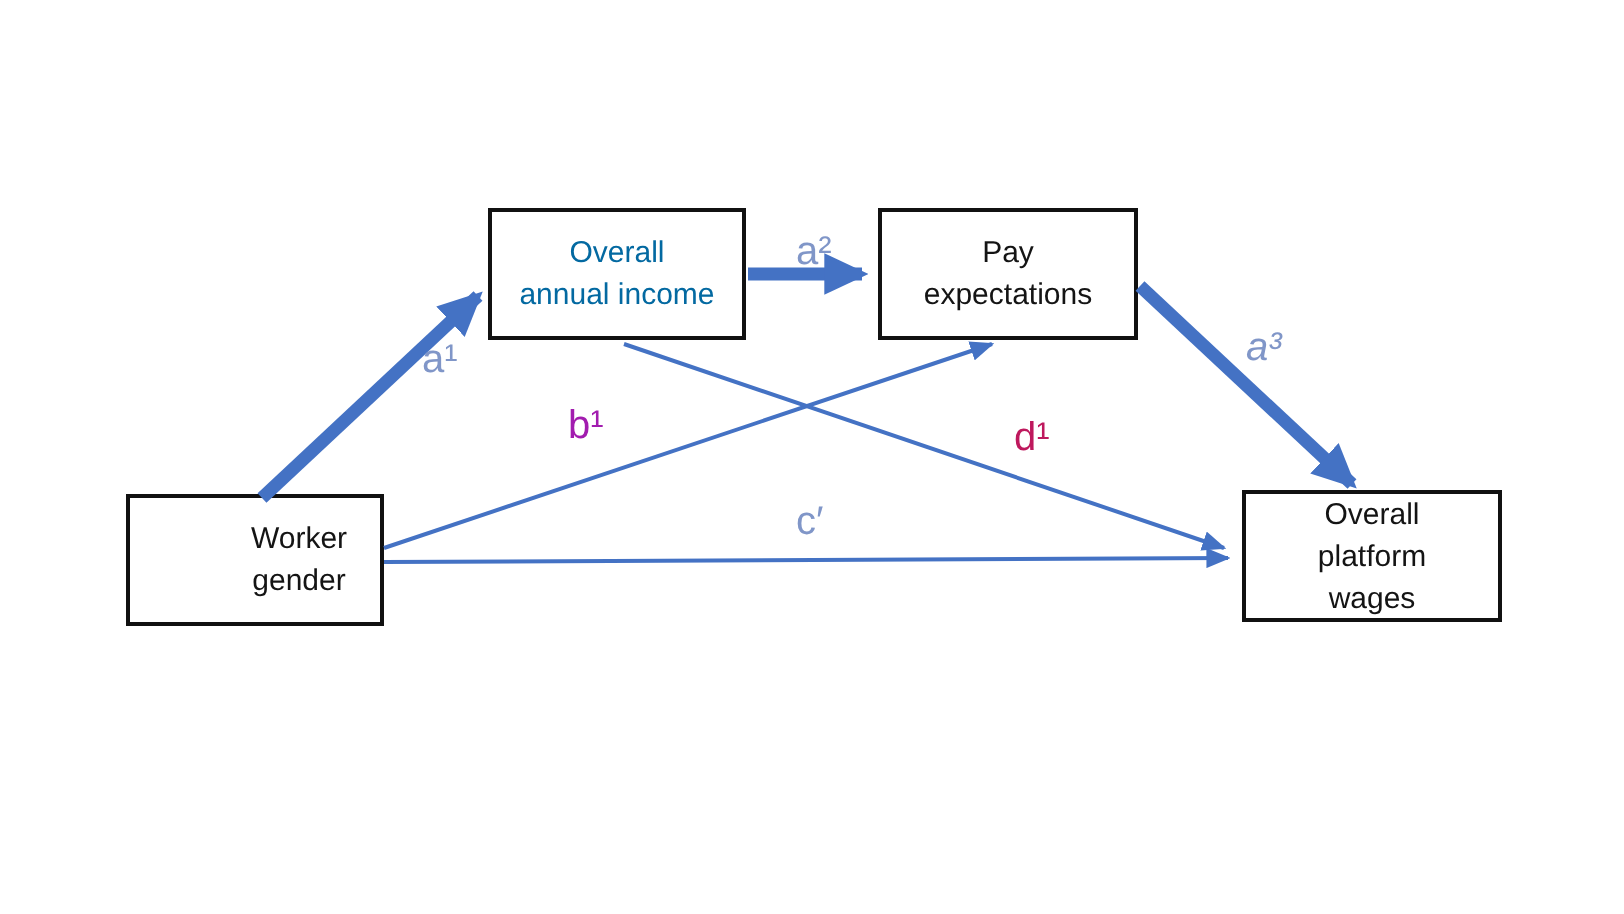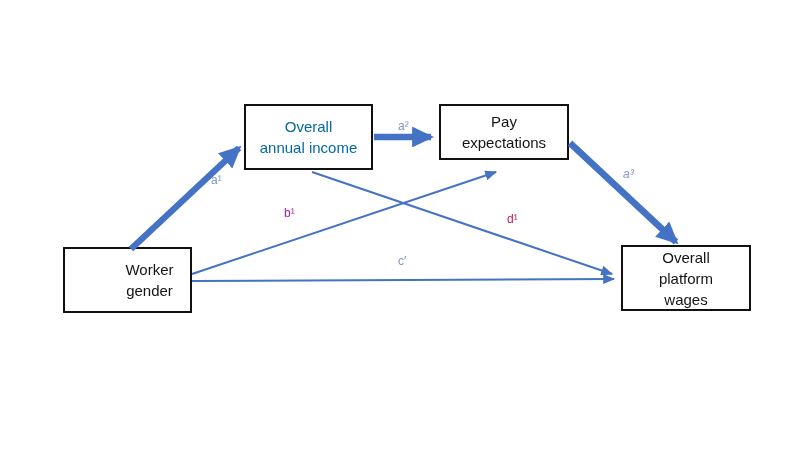--- a/index.html
+++ b/index.html
@@ -34,21 +34,21 @@
     position: absolute;
     left: 0;
     top: 0;
     width: 812px;
     height: 457px;
     z-index: 2;
     pointer-events: none;
   }
   .edge-label {
     position: absolute;
-    font-size: 12px;
+    font-size: 20px;
     line-height: 16px;
     color: #8096C8;
     z-index: 3;
     pointer-events: none;
   }
 </style>
 </head>
 <body>
 
 <div id="canvas">
@@ -68,21 +68,21 @@
         <line x1="192" y1="274" x2="496" y2="172" stroke="#4472C4" stroke-width="2" marker-end="url(#ah-thin)"></line>
         <line x1="192" y1="281" x2="614" y2="279" stroke="#4472C4" stroke-width="2" marker-end="url(#ah-thin)"></line>
         <line x1="312" y1="172" x2="612" y2="274" stroke="#4472C4" stroke-width="2" marker-end="url(#ah-thin)"></line>
       </g>
   </svg>
   <div id="node-layer">
       <div class="node" style="left: 63px; top: 247px; width: 129px; height: 66px; border-color: rgb(17, 17, 17); color: rgb(20, 20, 20); padding-left: 44px;">Worker
 gender</div>
       <div class="node" style="left: 244px; top: 104px; width: 129px; height: 66px; border-color: rgb(17, 17, 17); color: #0369a1;">Overall
 annual income</div>
-      <div class="node" style="left: 439px; top: 104px; width: 130px; height: 56px; border-color: rgb(17, 17, 17); color: rgb(20, 20, 20);">Pay
+      <div class="node" style="left: 439px; top: 104px; width: 130px; height: 66px; border-color: rgb(17, 17, 17); color: rgb(20, 20, 20);">Pay
 expectations</div>
       <div class="node" style="left: 621px; top: 245px; width: 130px; height: 66px; border-color: rgb(17, 17, 17); color: rgb(20, 20, 20);">Overall
 platform
 wages</div>
     </div>
   <div id="label-layer">
       <div class="edge-label" style="left: 174px; top: 172px; color: rgb(128, 150, 200); margin-left: 37px;">a¹</div>
       <div class="edge-label" style="left: 398px; top: 118px; color: rgb(128, 150, 200);">a²</div>
       <div class="edge-label" style="left: 623px; top: 166px; color: rgb(128, 150, 200); font-style: italic;">a³</div>
       <div class="edge-label" style="left: 284px; top: 205px; color: #a21caf;">b¹</div>

